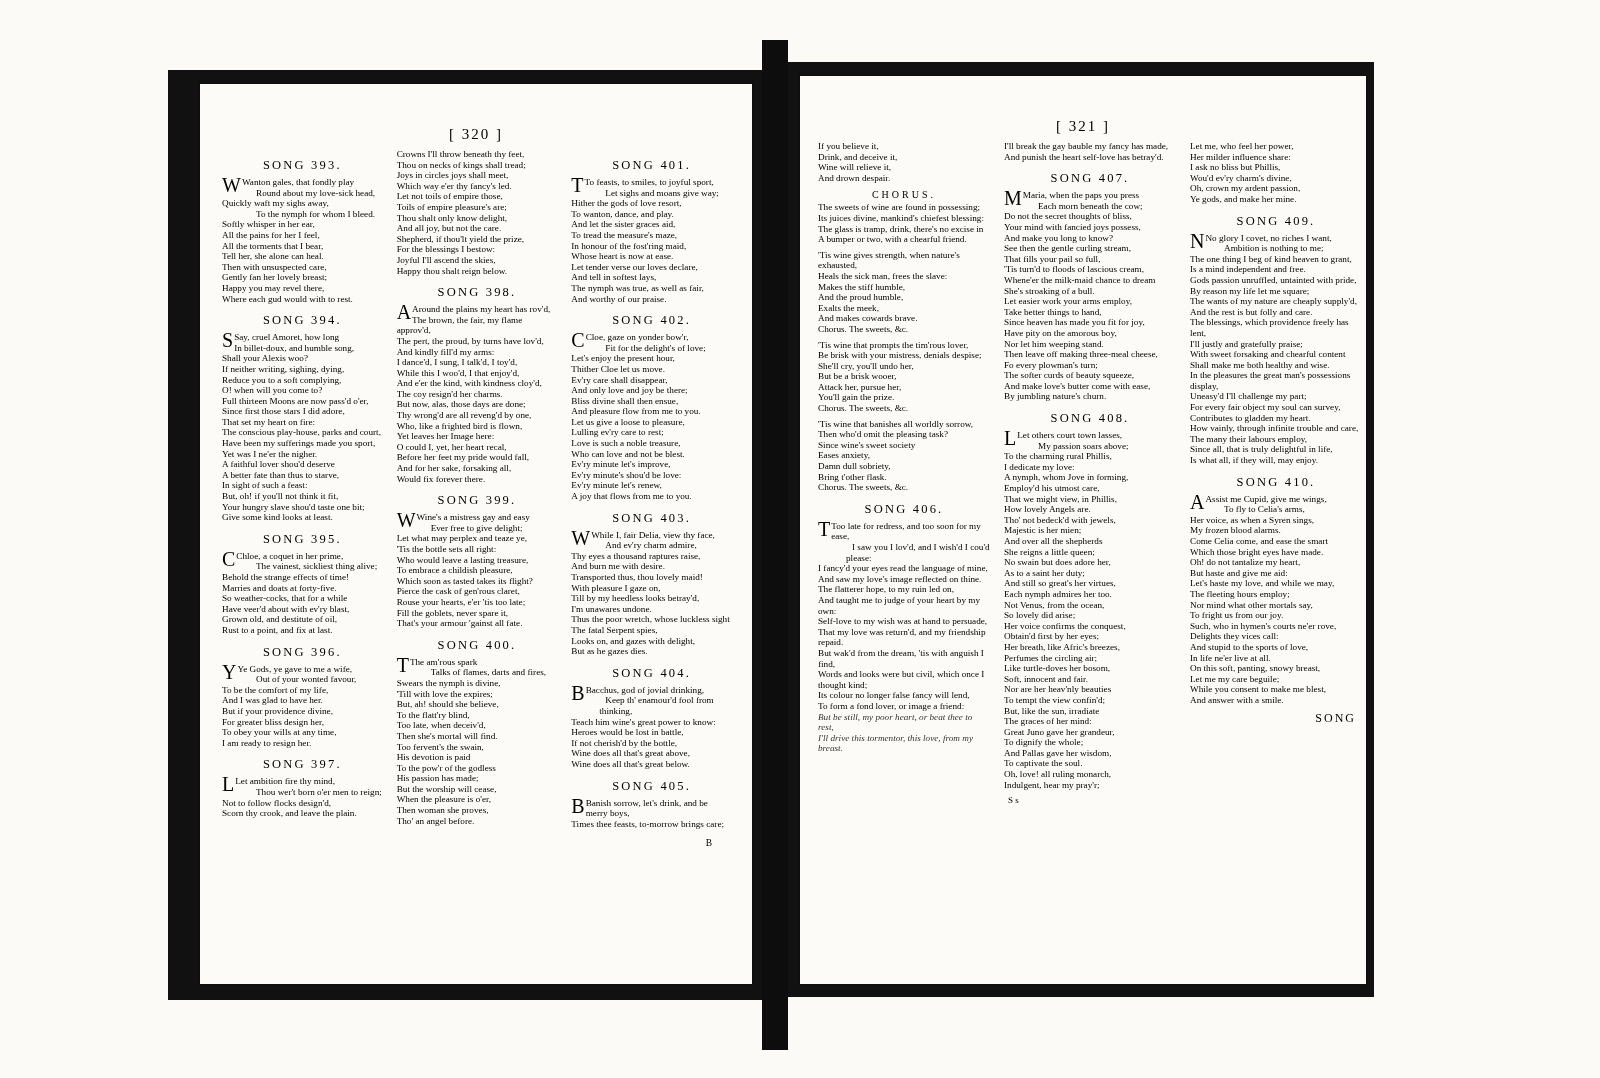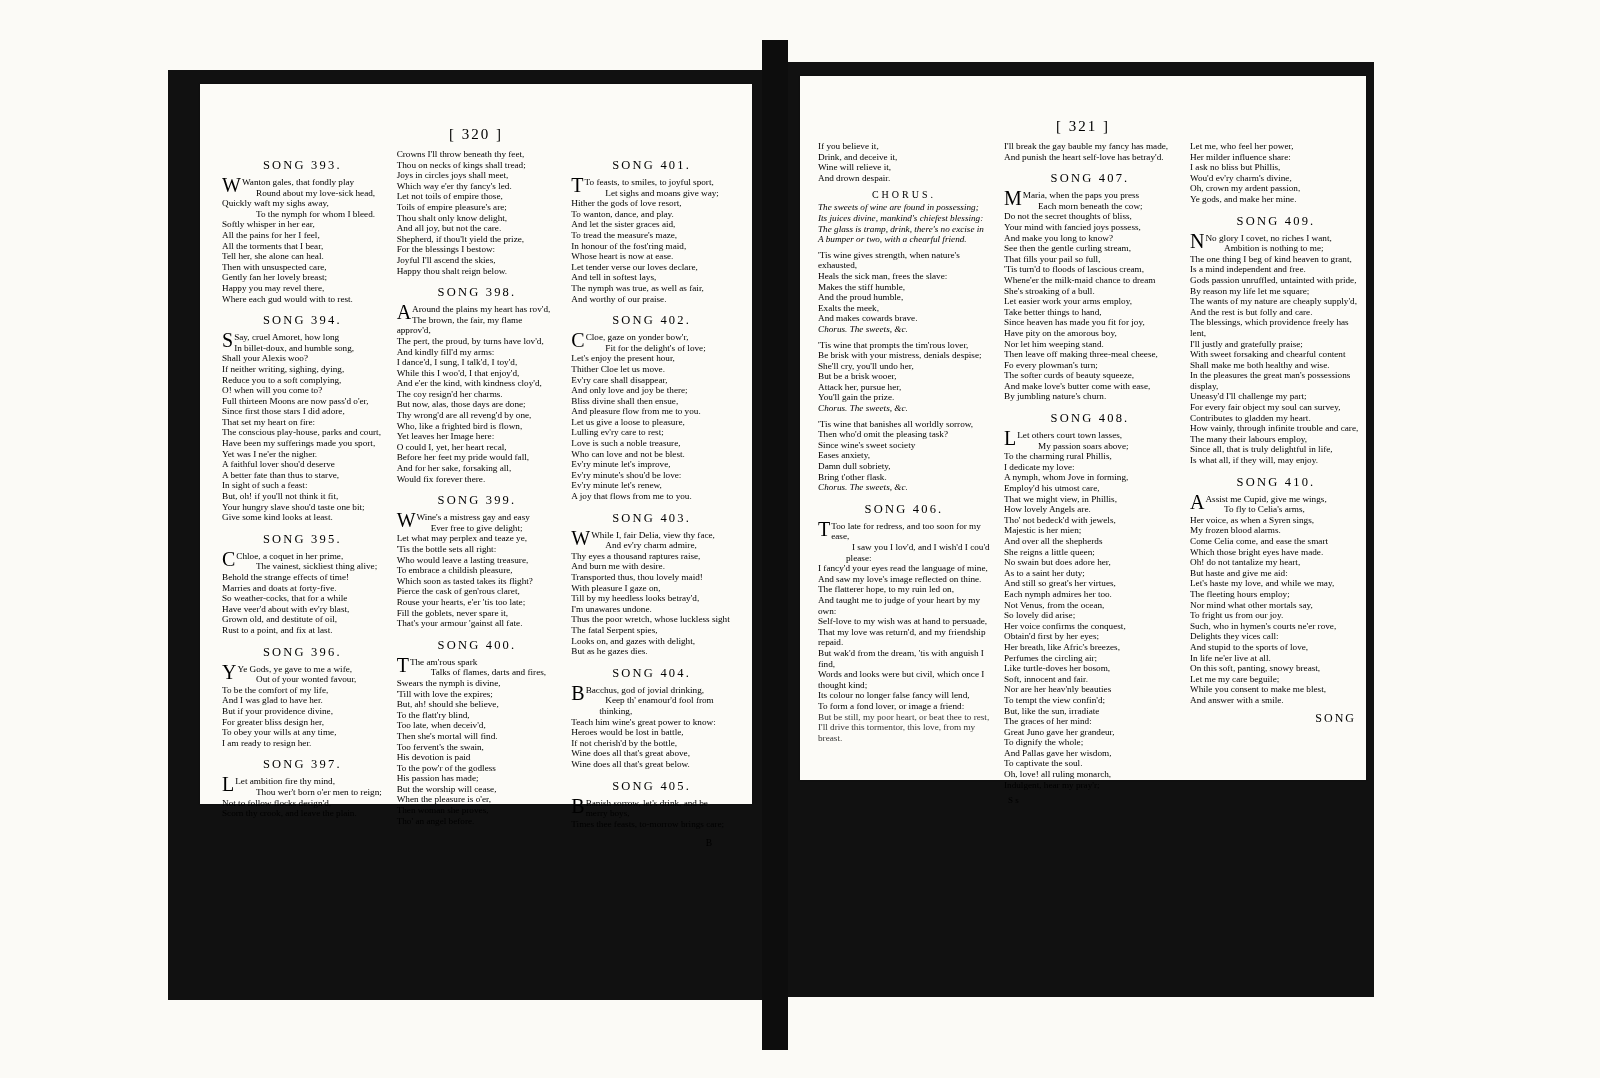--- a/index.html
+++ b/index.html
@@ -3,41 +3,41 @@
 <meta charset="utf-8">
 <style>
   html,body{margin:0;padding:0;background:#fdfdfb;}
   body{width:1600px;height:1078px;overflow:hidden;font-family:"Liberation Serif",serif;}
   .scan{position:relative;width:1600px;height:1078px;background:#fbfaf6;}
   .gutter{position:absolute;left:762px;top:40px;width:26px;height:1010px;background:#0d0d0d;}
   .leftframe{position:absolute;left:168px;top:70px;width:600px;height:930px;background:#111;}
   .rightframe{position:absolute;left:782px;top:62px;width:592px;height:935px;background:#111;}
 
   .page{position:absolute;background:#fcfbf7;box-shadow:0 0 2px rgba(0,0,0,.3);}
-  .page.left{left:200px;top:84px;width:552px;height:720px;}
-  .page.right{left:800px;top:76px;width:566px;height:704px;}
+  .page.left{left:200px;top:84px;width:552px;height:900px;}
+  .page.right{left:800px;top:76px;width:566px;height:908px;}
 
   .pagenum{text-align:center;font-size:15px;letter-spacing:2px;margin-top:42px;font-family:"Liberation Serif",serif;}
 
   .cols{display:flex;gap:14px;padding:6px 20px 0 22px;}
   .col{width:calc((100% - 28px)/3);}
   .right .cols{padding:6px 4px 0 18px;}
 
   .songhead{text-align:center;font-size:12.5px;letter-spacing:2.2px;margin:9px 0 4px 0;font-variant:small-caps;}
 
   p.v{margin:0 0 0 0;font-size:9.2px;line-height:10.6px;text-align:left;}
   p.v.ind{text-indent:6px;margin-left:28px;}
   .drop{float:left;font-size:20px;line-height:15px;padding-right:1px;margin-top:1px;font-family:"Liberation Serif",serif;}
   .chorus-h{text-align:center;font-size:10px;letter-spacing:3px;margin:6px 0 2px 0;}
-  .ital{font-style:italic;}
+  .ital{}
   .catch{text-align:right;font-size:9.5px;padding:4px 20px 0 0;}
   .sig{font-size:9px;padding-left:4px;}
   .blk{margin-bottom:5px;}
   .endword{text-align:right;font-size:12px;letter-spacing:2px;padding-right:6px;}
-  .fade{opacity:.82;}
+  .fade{opacity:.82;font-style:italic;}
 </style>
 </head>
 <body>
 
 <div class="scan">
 
   <div class="leftframe"></div>
   <div class="rightframe"></div>
   <div class="gutter"></div>
 

